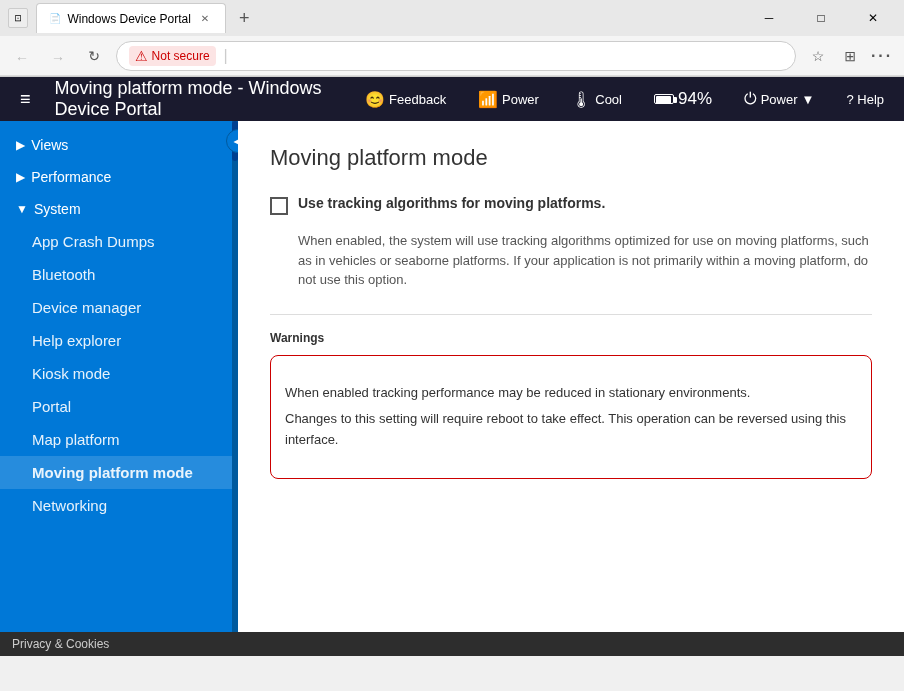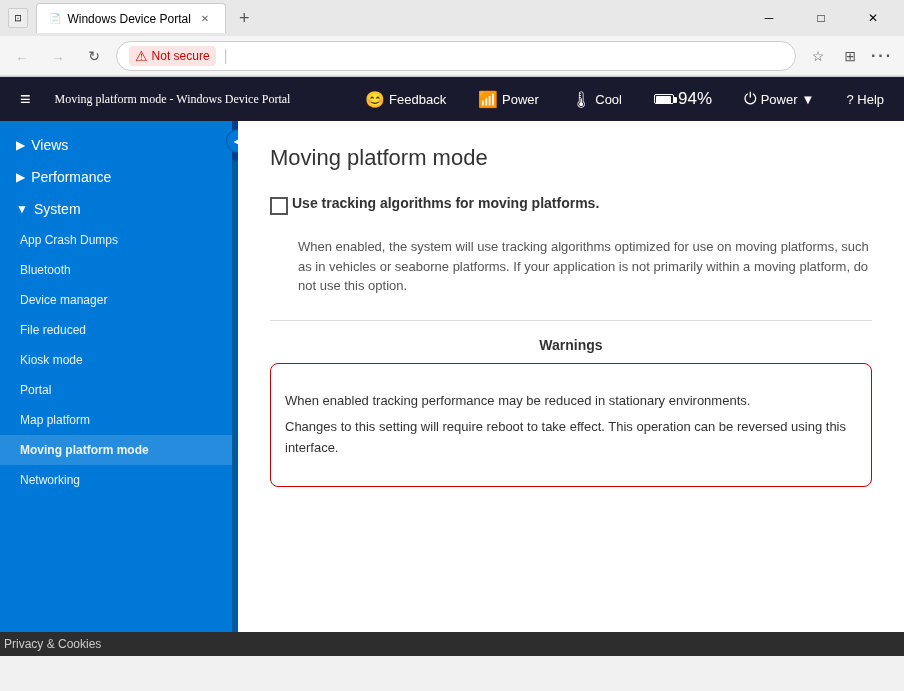--- a/index.html
+++ b/index.html
@@ -27,21 +27,21 @@
     .security-badge .warning-icon { color: #c00; font-size: 14px; }
     .separator { color: #ccc; font-size: 16px; }
     .address-url { font-size: 12px; color: #333; flex: 1; }
     .address-actions { display: flex; gap: 4px; }
     .addr-icon-btn { width: 28px; height: 28px; border: none; background: transparent; cursor: pointer; border-radius: 50%; display: flex; align-items: center; justify-content: center; font-size: 14px; color: #555; }
     .more-btn { font-size: 16px; font-weight: bold; letter-spacing: 2px; }
 
     
     .app-nav { display: flex; align-items: center; background: #1a1a2e; color: white; height: 44px; padding: 0 12px; gap: 16px; }
     .hamburger { font-size: 18px; cursor: pointer; padding: 4px 8px; }
-    .app-title { font-size: 12px; font-weight: 400; flex: 1; font-family: Liberation Serif, serif; }
+    .app-title { font-size: 18px; font-weight: 400; flex: 1; }
     .nav-item { display: flex; align-items: center; gap: 4px; font-size: 13px; cursor: pointer; padding: 4px 8px; border-radius: 4px; white-space: nowrap; }
     .nav-icon { font-size: 16px; }
     .battery-indicator { display: flex; align-items: center; gap: 2px; font-size: 17px; }
     .battery-bar { width: 20px; height: 10px; border: 1px solid white; border-radius: 2px; position: relative; margin-right: 2px; }
     .battery-bar::after { content: ''; position: absolute; right: -4px; top: 2px; width: 3px; height: 6px; background: white; border-radius: 0 1px 1px 0; }
     .battery-fill { position: absolute; left: 1px; top: 1px; width: 85%; height: 8px; background: white; border-radius: 1px; }
 
     
     .main-layout { display: flex; height: calc(691px - 36px - 36px - 40px - 44px - 24px); }
 
@@ -49,39 +49,39 @@
     .sidebar { width: 238px; background: #0078d7; color: white; display: flex; flex-direction: column; overflow: hidden; position: relative; }
     .sidebar-collapse { position: absolute; right: -12px; top: 8px; width: 24px; height: 24px; background: #0078d7; border: 1px solid #005a9e; border-radius: 50%; display: flex; align-items: center; justify-content: center; cursor: pointer; z-index: 10; font-size: 12px; }
     .scrollbar-track { position: absolute; right: 0; top: 0; width: 6px; height: 100%; background: #005a9e; }
     .scrollbar-thumb { position: absolute; right: 0; top: 0; width: 6px; height: 40px; background: #003f8f; border-radius: 3px; }
     .sidebar-content { flex: 1; overflow-y: auto; padding: 8px 0; }
     .sidebar-content::-webkit-scrollbar { width: 6px; }
     .sidebar-content::-webkit-scrollbar-track { background: #005a9e; }
     .sidebar-content::-webkit-scrollbar-thumb { background: #003f8f; }
     .sidebar-section { display: flex; align-items: center; padding: 8px 16px; font-size: 14px; cursor: pointer; }
     .sidebar-section .arrow { margin-right: 6px; font-size: 12px; }
-    .sidebar-item { padding: 8px 16px 8px 20px; font-size: 12px; cursor: pointer; color: rgba(255,255,255,0.9); }
+    .sidebar-item { padding: 8px 16px 8px 32px; font-size: 15px; cursor: pointer; color: rgba(255,255,255,0.9); }
     .sidebar-item.active { background: rgba(255,255,255,0.15); font-weight: 600; }
 
     
     .content-area { flex: 1; background: white; overflow-y: auto; padding: 24px 32px; }
     .page-title { font-size: 22px; font-weight: 300; color: #333; margin-bottom: 24px; }
-    .checkbox-row { display: flex; align-items: flex-start; gap: 4px; margin-bottom: 22px; }
+    .checkbox-row { display: flex; align-items: flex-start; gap: 10px; margin-bottom: 16px; }
     .checkbox-box { width: 18px; height: 18px; border: 2px solid #555; background: white; flex-shrink: 0; margin-top: 2px; cursor: pointer; }
     .checkbox-label { font-size: 14px; font-weight: 600; color: #333; }
     .description-text { font-size: 13px; color: #555; line-height: 1.5; margin-bottom: 24px; padding-left: 28px; }
     .divider { border: none; border-top: 1px solid #ddd; margin: 16px 0; }
-    .warnings-title { font-size: 14px; font-weight: 600; color: #333; margin-bottom: 10px; text-align: center; }
+    .warnings-title { font-size: 12px; font-weight: 600; color: #333; margin-bottom: 10px; }
     .warning-box { border: 1.5px solid #cc0000; padding: 27px 14px; border-radius: 8px; }
     .warning-text { font-size: 13px; color: #333; line-height: 1.6; }
     .warning-text p { margin-bottom: 6px; }
     .warning-text p:last-child { margin-bottom: 0; }
 
     
-    .privacy-footer { height: 24px; background: #2d2d2d; color: #ccc; font-size: 12px; display: flex; align-items: center; padding: 0 4px; }
+    .privacy-footer { height: 24px; background: #2d2d2d; color: #ccc; font-size: 12px; display: flex; align-items: center; padding: 0 12px; }
   </style>
 </head>
 <body>
 
 <div class="browser-chrome">
   <div class="title-bar">
     <div class="window-icon">
       <span style="font-size:9px">⊡</span>
     </div>
     <div class="tab-bar" style="flex:1; background:transparent; padding:0; margin:0;">
@@ -162,21 +162,21 @@
         <span class="arrow">▶</span>
         <span>Performance</span>
       </div>
       <div class="sidebar-section">
         <span class="arrow">▼</span>
         <span>System</span>
       </div>
       <div class="sidebar-item">App Crash Dumps</div>
       <div class="sidebar-item">Bluetooth</div>
       <div class="sidebar-item">Device manager</div>
-      <div class="sidebar-item">File reduced</div>
+      <div class="sidebar-item">Help explorer</div>
       <div class="sidebar-item">Kiosk mode</div>
       <div class="sidebar-item">Portal</div>
       <div class="sidebar-item">Map platform</div>
       <div class="sidebar-item active">Moving platform mode</div>
       <div class="sidebar-item">Networking</div>
     </div>
     <div class="scrollbar-track">
       <div class="scrollbar-thumb"></div>
     </div>
   </div>

